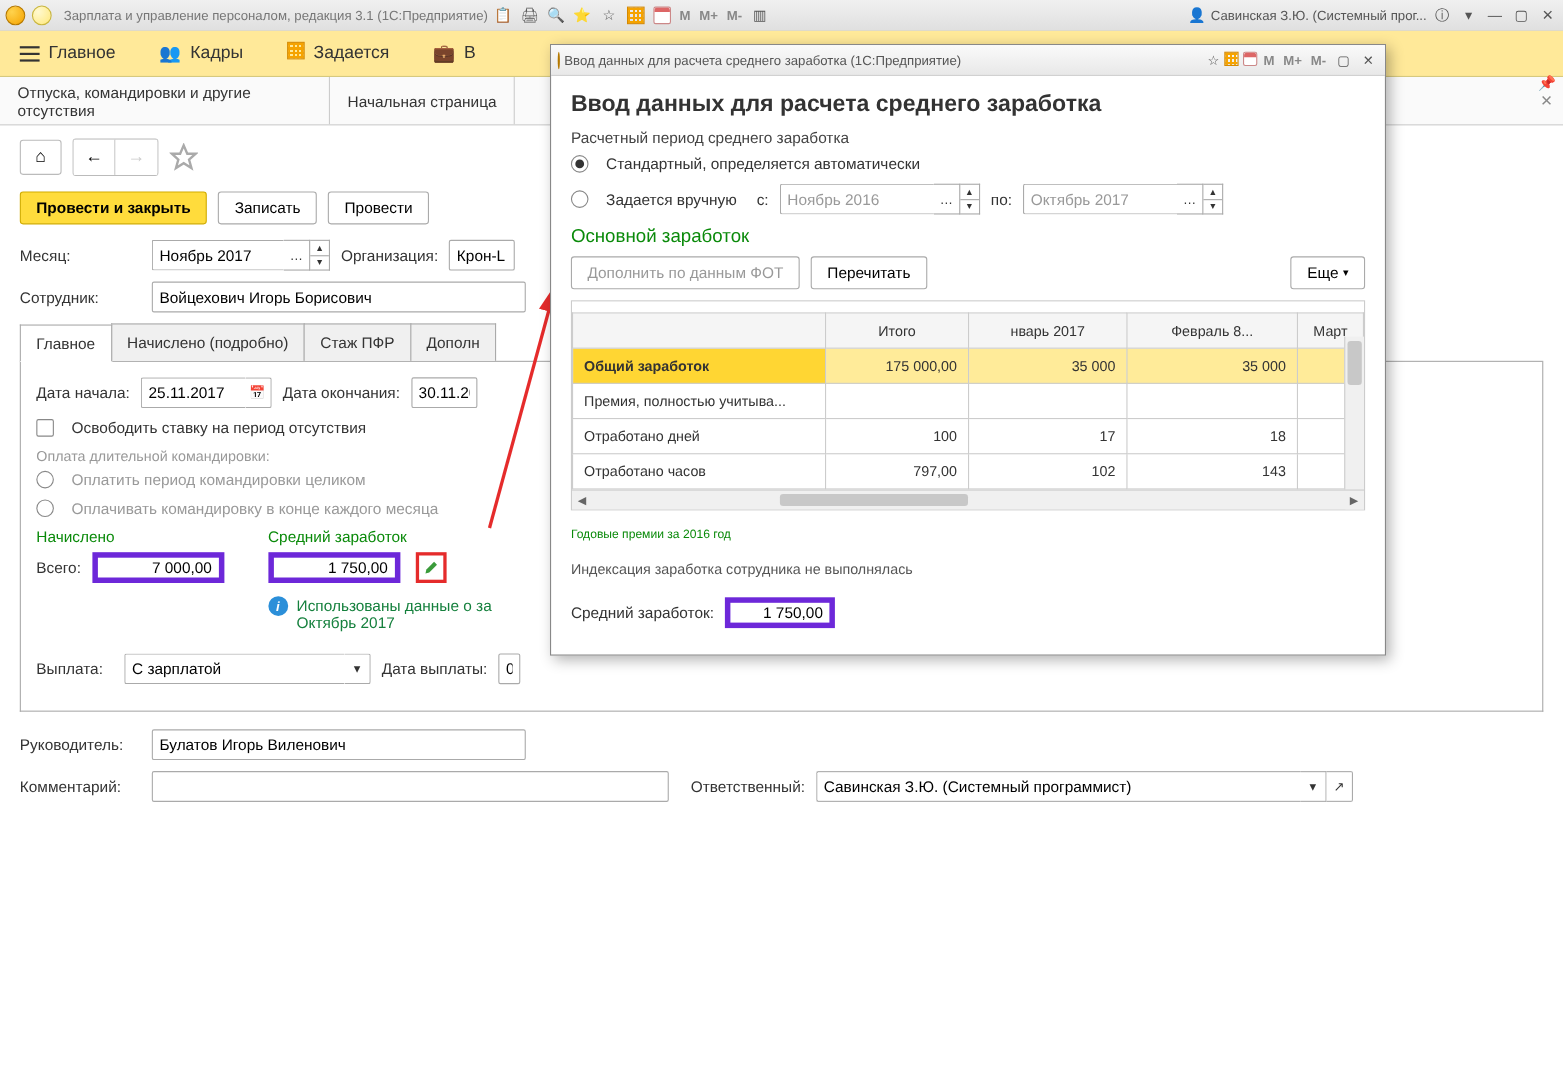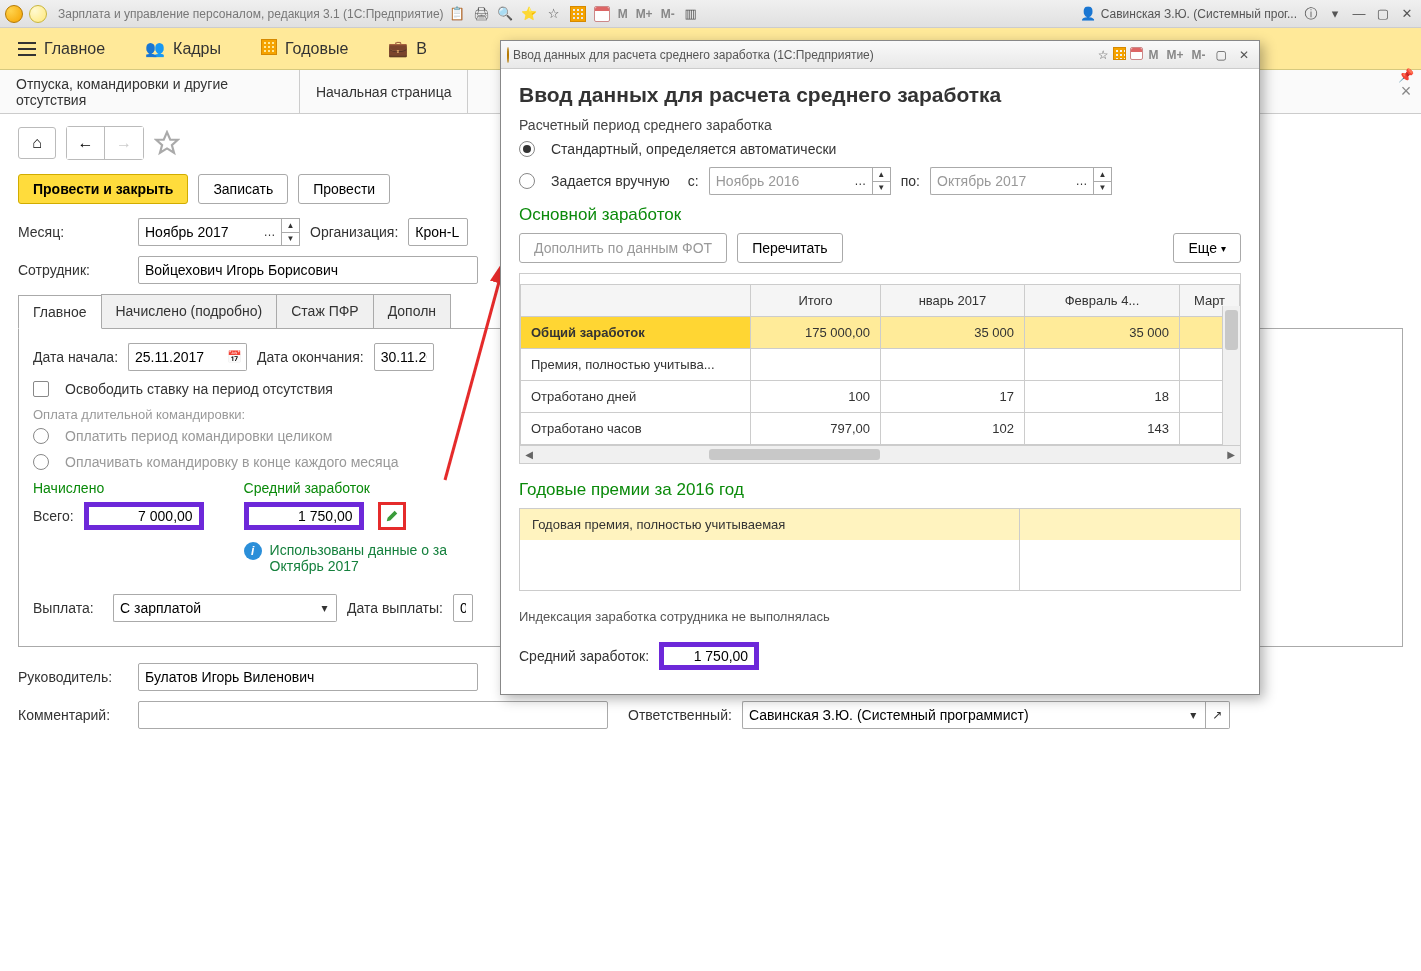--- a/index.html
+++ b/index.html
@@ -130,21 +130,21 @@
         <span></span>
       </span>
     <span>Главное</span>
   </div>
   <div class="menu-item">
     <span>👥</span>
     <span>Кадры</span>
   </div>
   <div class="menu-item">
     <span><span class="grid-icon"></span></span>
-    <span>Годовые</span>
+    <span>Задается</span>
   </div>
   <div class="menu-item">
     <span>💼</span>
     <span>В</span>
   </div>
 </div>
 
 <div class="tabs-bar">
   <div class="tab">Отпуска, командировки и другие отсутствия</div>
   <div class="tab">Начальная страница</div>
@@ -340,21 +340,21 @@
         </button>
     </div>
 
     <div class="table-wrap">
       <table class="earnings-table">
         <thead>
             <tr>
           <th style="width:230px;"></th>
           <th style="width:130px;">Итого</th>
           <th>нварь 2017</th>
-          <th>Февраль 4...</th>
+          <th>Февраль 8...</th>
           <th style="width:60px;">Март</th>
         </tr>
           </thead>
         <tbody>
           <tr class="highlight">
             <td>Общий заработок</td>
             <td class="num">175 000,00</td>
             <td class="num">35 000</td>
             <td class="num">35 000</td>
             <td class="num"></td>
@@ -387,31 +387,21 @@
         </div>
       <div class="hscroll">
         <div class="arrow">◀</div>
         <div class="track">
             <div class="thumb"></div>
           </div>
         <div class="arrow">▶</div>
       </div>
     </div>
 
-    <div class="green-text" style="font-size:17px;margin-top:16px;">Годовые премии за 2016 год</div>
-    <div class="annual-bonus-box">
-      <div class="row hl">
-        <div class="cell">Годовая премия, полностью учитываемая</div>
-        <div class="cell"></div>
-      </div>
-      <div class="row">
-        <div class="cell" style="height:50px;"></div>
-          <div class="cell"></div>
-      </div>
-    </div>
+    <div class="green-text" style="font-size:11px;margin-top:16px;">Годовые премии за 2016 год</div>
 
     <div style="margin-top:18px;color:#555;">Индексация заработка сотрудника не выполнялась</div>
 
     <div class="form-row" style="margin-top:18px;">
       <span>Средний заработок:</span>
       <input class="num-input" style="width: 100px;" value="1 750,00">
     </div>
   </div>
 
 </div>

